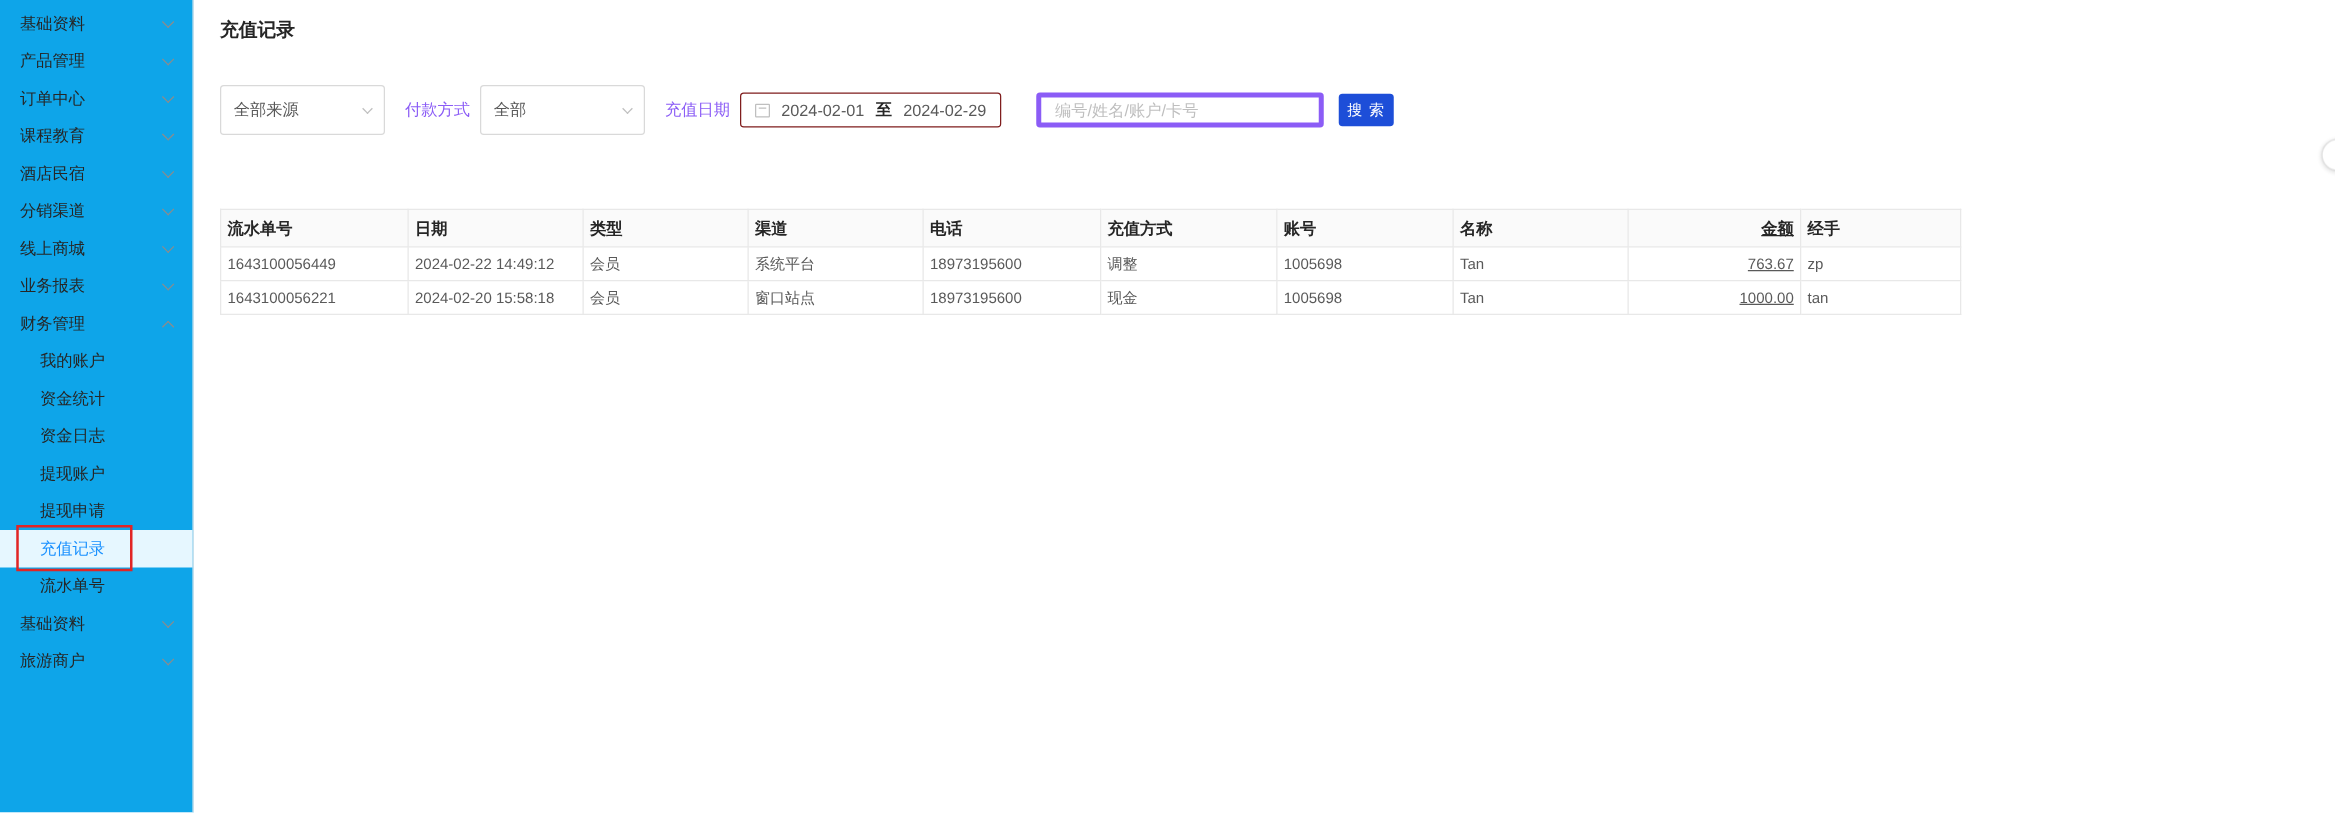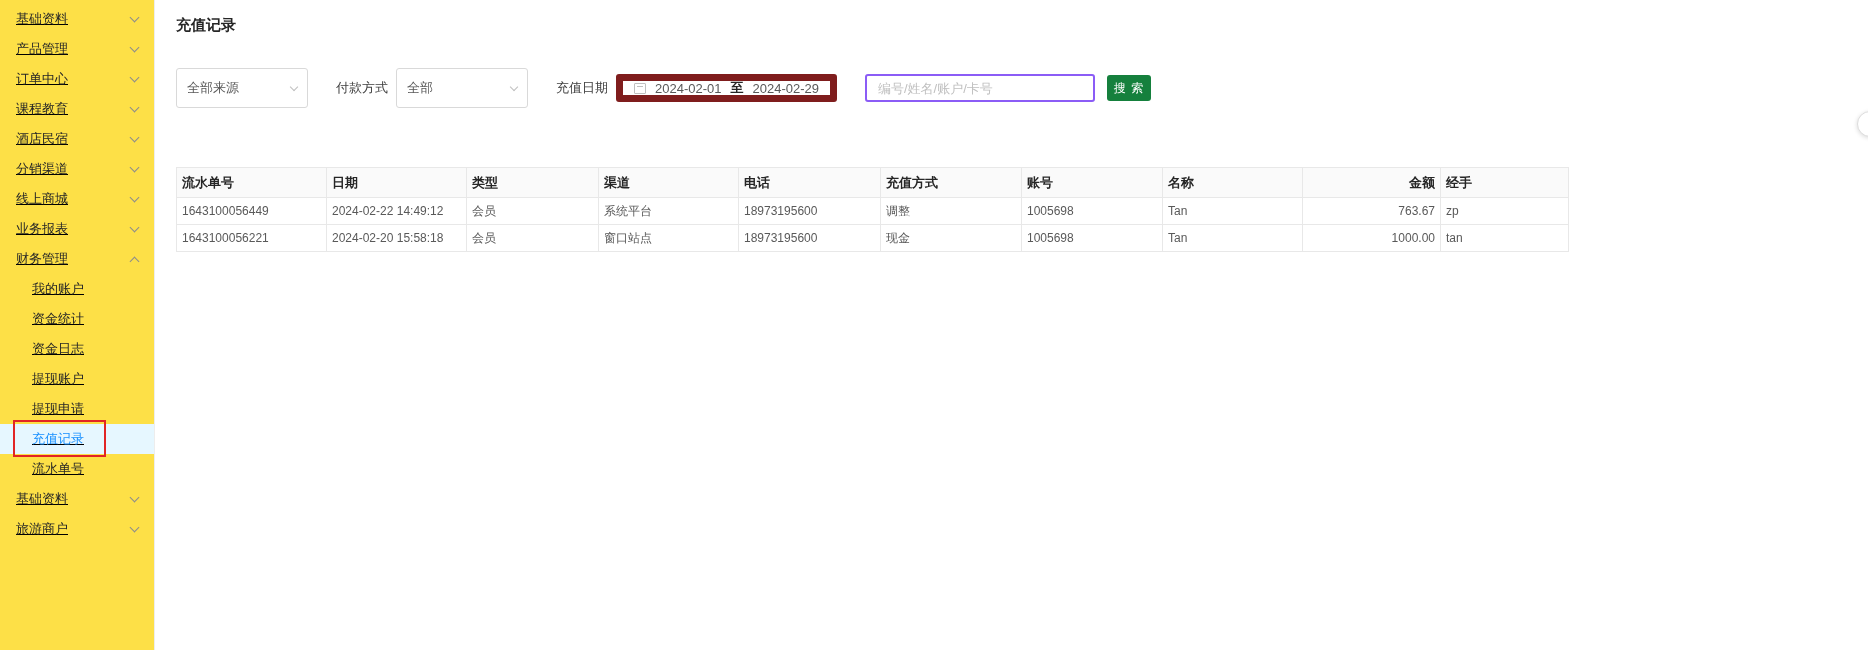--- a/index.html
+++ b/index.html
@@ -1,59 +1,59 @@
 <!DOCTYPE html>
 <html><head>
 <meta charset="utf-8">
 <style>
   * { margin:0; padding:0; box-sizing:border-box; }
   html,body { width:1868px; height:650px; background:#fff;
     font-family:"Liberation Sans","DejaVu Sans",sans-serif; overflow:hidden; }
   .app { display:flex; width:100%; height:100%; }
 
   
-  .sidebar { width:155px; flex:none; background:#fde047; border-right:1px solid #ededed; padding-top:4px;text-decoration:underline; }
+  .sidebar { width:155px; flex:none; background:#0ea5e9; border-right:1px solid #ededed; padding-top:4px; }
   .menu-item { height:30px; display:flex; align-items:center; justify-content:space-between;
     padding:0 16px 0 16px; font-size:13px; color:#262626; cursor:pointer; position:relative; }
   .menu-item .menu-label { white-space:nowrap; }
   .menu-item.child { padding-left:32px; justify-content:flex-start; }
   .menu-item.active { color:#1890ff; background:#e6f7ff; }
   .chev { width:7px; height:7px; border-right:1px solid #8c8c8c; border-bottom:1px solid #8c8c8c;
     transform:rotate(45deg); margin-top:-3px; flex:none; }
   .chev.up { transform:rotate(-135deg); margin-top:4px; }
   .annotation-box { position:absolute; left:13px; top:-4px; width:93px; height:37px;
     border:2px solid #e12525; pointer-events:none; }
 
   
   .content { flex:1; padding-left:21px; position:relative; }
   .page-title { font-size:15px; font-weight:bold; color:#262626; padding-top:16px; line-height:18px; }
 
   .filter-bar { display:flex; align-items:center; margin-top:34px; font-size:13px; color:#595959; }
   .select { width:132px; height:40px; border:1px solid #d9d9d9; border-radius:3px; background:#fff;
     display:flex; align-items:center; justify-content:space-between; padding:0 10px; color:#595959; cursor:pointer; }
   .select .chev { width:6px; height:6px; border-color:#bfbfbf; }
-  .flabel { margin-left:28px; margin-right:8px; color:#404040; white-space:nowrap; }
-  .date-range { height:28px; border:7px solid #7f1d1d; border-radius:3px; background:#fff;
+  .flabel { margin-left:16px; margin-right:8px; color:#8b5cf6; white-space:nowrap; }
+  .date-range { height:28px; border:1px solid #7f1d1d; border-radius:3px; background:#fff;
     display:flex; align-items:center; padding:0 11px; gap:9px; color:#595959; cursor:pointer; }
   .cal { width:12px; height:11px; border:1px solid #bfbfbf; border-radius:1px; position:relative; flex:none; }
   .cal::before { content:""; position:absolute; left:2px; right:2px; top:2px; border-top:1px solid #bfbfbf; }
   .date-range .to { color:#262626; font-weight:600; }
-  .keyword-input { margin-left:28px; width:230px; height:28px; border:2px solid #8b5cf6; border-radius:3px;
+  .keyword-input { margin-left:28px; width:230px; height:28px; border:4px solid #8b5cf6; border-radius:3px;
     padding:0 11px; font-size:13px; color:#262626; outline:none; }
   .keyword-input::placeholder { color:#bfbfbf; }
-  .search-btn { margin-left:12px; width:44px; height:26px; background:#15803d; color:#fff; border:none;
+  .search-btn { margin-left:12px; width:44px; height:26px; background:#1d4ed8; color:#fff; border:none;
     border-radius:3px; font-size:12px; cursor:pointer; letter-spacing:1px; }
 
   
   .data-table { margin-top:59px; border-collapse:collapse; table-layout:fixed; width:1392px; background:#fff; }
   .data-table th, .data-table td { border:1px solid #e8e8e8; padding:0 5px; white-space:nowrap;
     overflow:hidden; text-overflow:ellipsis; }
   .data-table th { background:#fafafa; height:30px; font-size:13px; font-weight:600; color:#262626; text-align:left; }
   .data-table td { height:27px; font-size:12px; color:#595959; }
-  .data-table th.num, .data-table td.num { text-align:right; }
+  .data-table th.num, .data-table td.num { text-align:right;text-decoration:underline; }
 
   
   .float-widget { position:fixed; right:-15px; top:111px; width:26px; height:26px; border-radius:50%;
     background:#fff; border:1px solid #dcdcdc; box-shadow:0 1px 4px rgba(0,0,0,.14); cursor:pointer; }
 </style>
 </head>
 <body>
 
 <div class="app">
 

